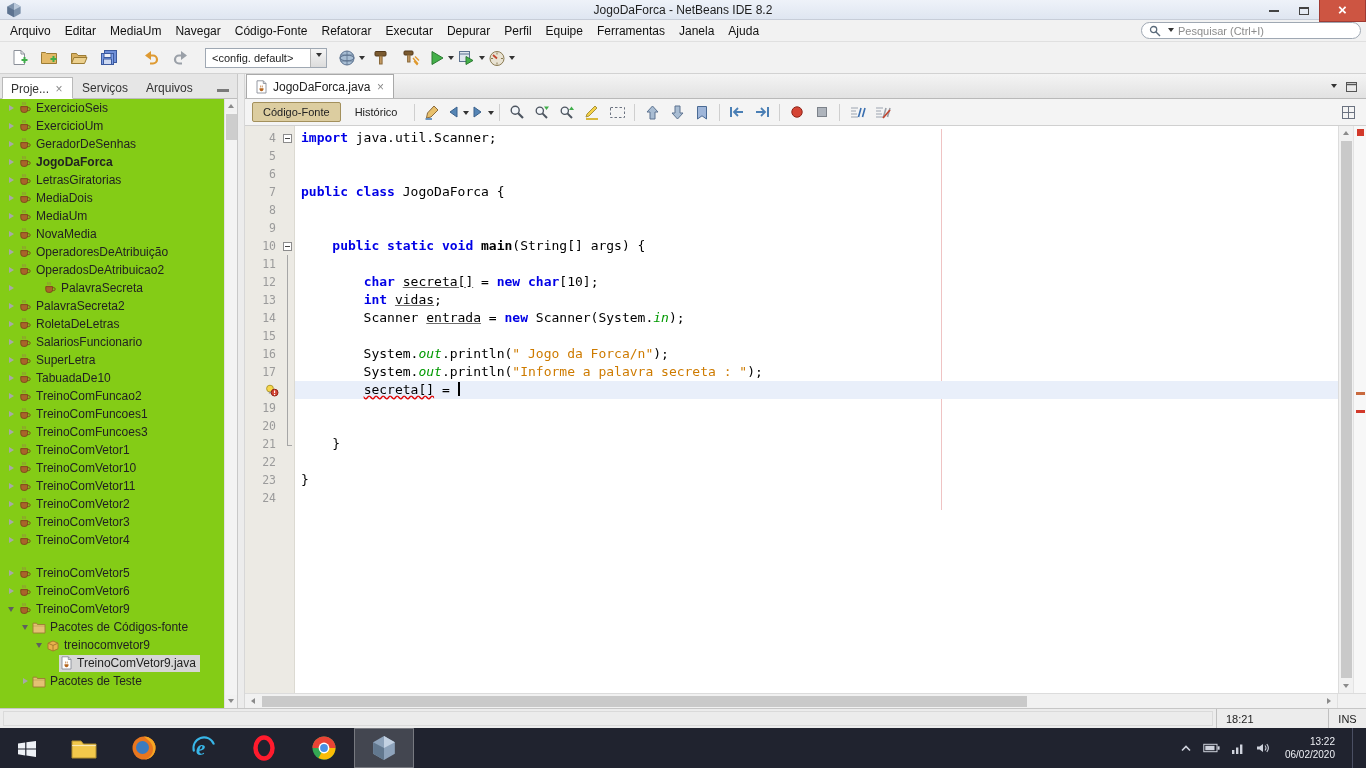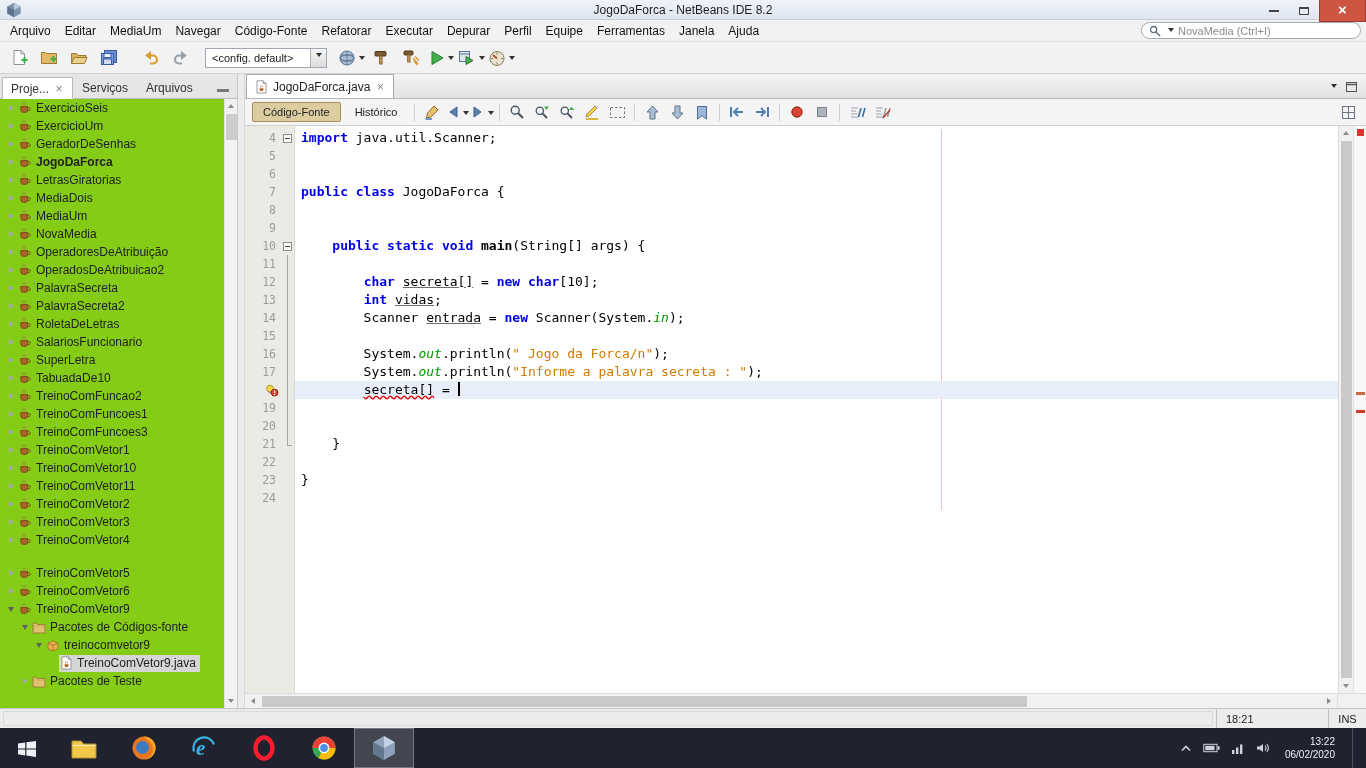--- a/index.html
+++ b/index.html
@@ -174,21 +174,21 @@
           <span class="menu-item">Ajuda</span>
         </div>
       <div class="searchbox">
         <span class="icn">
             <svg width="12" height="12" viewBox="0 0 12 12">
               <circle cx="4.6" cy="4.6" r="3.1" fill="none" stroke="#5a6a7a" stroke-width="1.3"></circle>
               <path d="M7 7l4 4" stroke="#5a6a7a" stroke-width="1.5"></path>
             </svg>
           </span>
         <span class="caret"></span>
-        <span>NovaMedia (Ctrl+I)</span>
+        <span>Pesquisar (Ctrl+I)</span>
       </div>
     </div>
 
     <div class="toolbar" id="main-toolbar">
         <div class="tbtn">
           <span class="icn">
             <svg width="17" height="17" viewBox="0 0 17 17">
               <path d="M3 1.5h7l3.5 3.5v10.5H3z" fill="#fff" stroke="#8a8f98"></path>
               <path d="M10 1.5V5h3.5" fill="none" stroke="#8a8f98"></path>
               <path d="M10.5 11h6M13.5 8v6" stroke="#3fae49" stroke-width="2"></path>
@@ -452,21 +452,21 @@
                     <svg width="14" height="14" viewBox="0 0 14 14">
                       <ellipse cx="6.2" cy="5.7" rx="3.5" ry=".9" fill="#c98a4b"></ellipse>
                       <path d="M2.8 5.6h6.8v3.2a2.6 2.6 0 0 1-2.6 2.6H5.4a2.6 2.6 0 0 1-2.6-2.6z" fill="#a9642a" stroke="#7a4619" stroke-width=".9"></path>
                       <path d="M9.6 6.6h1.1a1.5 1.5 0 0 1 0 3h-1.3" fill="none" stroke="#7a4619" stroke-width=".9"></path>
                       <path d="M4.9 1.2c-.5.9.5 1.3 0 2.6M7.1 1.2c-.5.9.5 1.3 0 2.6" fill="none" stroke="#9a7a4a" stroke-width=".9"></path>
                     </svg>
                   </span>
                   <span class="tlabel">OperadosDeAtribuicao2</span>
                 </span>
               </div>
-              <div class="trow" style="padding-left: 4px;">
+              <div class="trow" style="padding-left: 4px; gap: 25px;">
                 <span class="handle c"></span>
                 <span class="titem">
                   <span class="icn">
                     <svg width="14" height="14" viewBox="0 0 14 14">
                       <ellipse cx="6.2" cy="5.7" rx="3.5" ry=".9" fill="#c98a4b"></ellipse>
                       <path d="M2.8 5.6h6.8v3.2a2.6 2.6 0 0 1-2.6 2.6H5.4a2.6 2.6 0 0 1-2.6-2.6z" fill="#a9642a" stroke="#7a4619" stroke-width=".9"></path>
                       <path d="M9.6 6.6h1.1a1.5 1.5 0 0 1 0 3h-1.3" fill="none" stroke="#7a4619" stroke-width=".9"></path>
                       <path d="M4.9 1.2c-.5.9.5 1.3 0 2.6M7.1 1.2c-.5.9.5 1.3 0 2.6" fill="none" stroke="#9a7a4a" stroke-width=".9"></path>
                     </svg>
                   </span>

